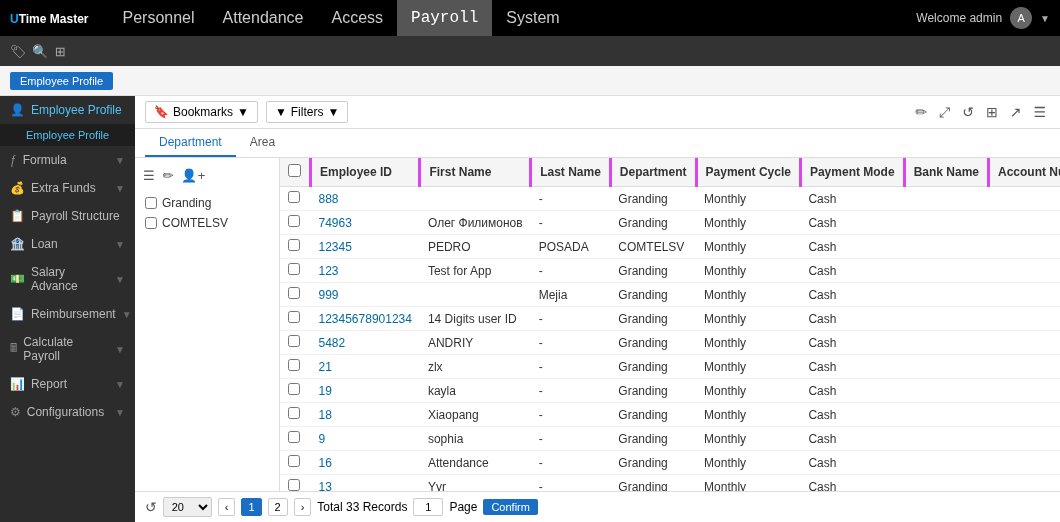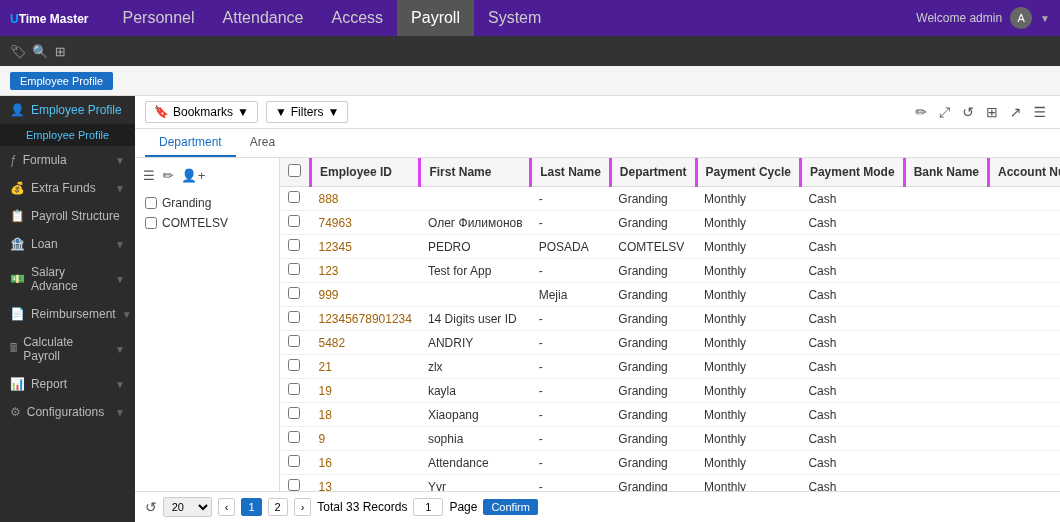--- a/index.html
+++ b/index.html
@@ -1,20 +1,20 @@
 <!DOCTYPE html>
 <html><head>
   <meta charset="utf-8">
   <style>
     * { box-sizing: border-box; margin: 0; padding: 0; font-family: Arial, sans-serif; font-size: 12px; }
     body { background: #f0f0f0; width: 1060px; height: 522px; overflow: hidden; }
 
     
     .top-nav {
-      background: #4c1d95;
+      background: #000000;
       height: 36px;
       display: flex;
       align-items: center;
       padding: 12px 10px;
     }
     .logo {
       color: #fff;
       font-size: 16px;
       font-weight: bold;
       margin-right: 20px;
@@ -31,20 +31,21 @@
       padding: 0 14px;
       height: 36px;
       display: flex;
       align-items: center;
       cursor: pointer;
       font-size: 16px;
     }
     .nav-item:hover, .nav-item.active {
       color: #fff;
       background: #444;
+      font-family: Liberation Mono, monospace;
     }
     .nav-item.active {
       background: #555;
       color: #fff;
     }
     .nav-right {
       display: flex;
       align-items: center;
       gap: 8px;
       color: #ccc;
@@ -244,21 +245,21 @@
       font-weight: bold;
       white-space: nowrap;
       border-right: 3px solid #d946ef;
     }
     td {
       padding: 4px 8px;
       border-bottom: 1px solid #f0f0f0;
       white-space: nowrap;
       color: #333;
     }
-    .row-link { color: #a16207; cursor: pointer; text-decoration: none; }
+    .row-link { color: #0369a1; cursor: pointer; text-decoration: none; }
     .row-checkbox { width: 12px; height: 12px; }
 
     
     .pagination {
       background: #fff;
       border-top: 1px solid #ddd;
       padding: 5px 10px;
       display: flex;
       align-items: center;
       gap: 6px;

